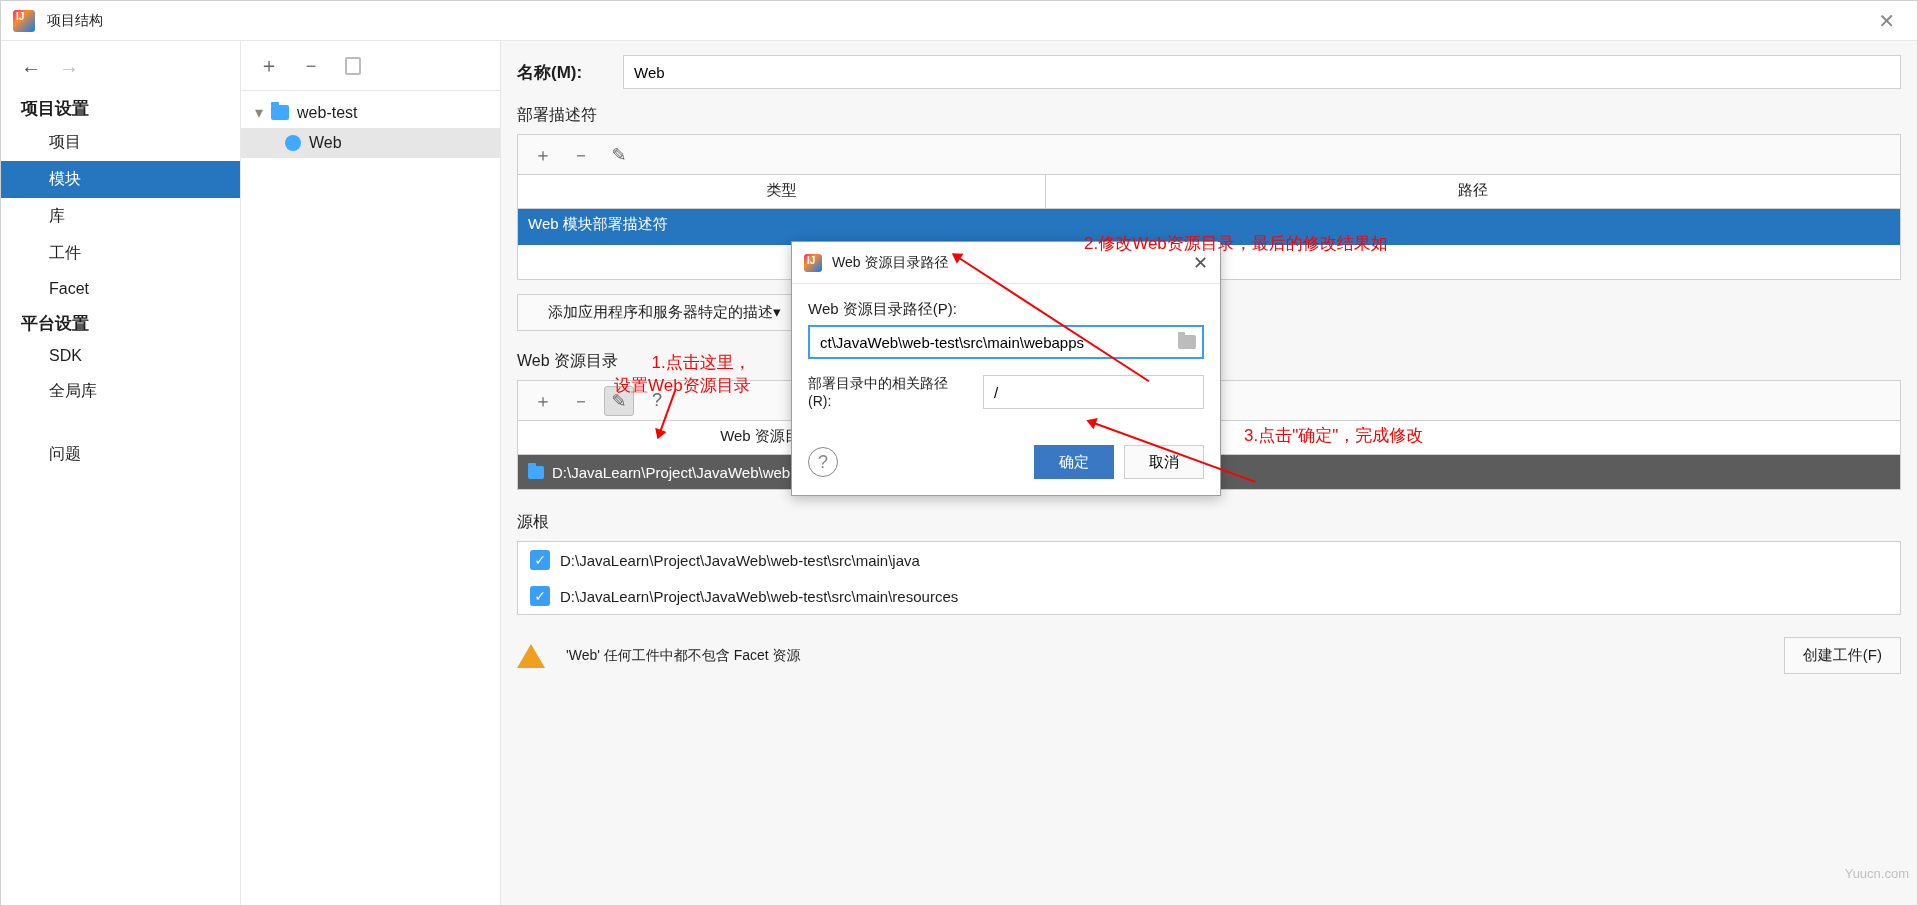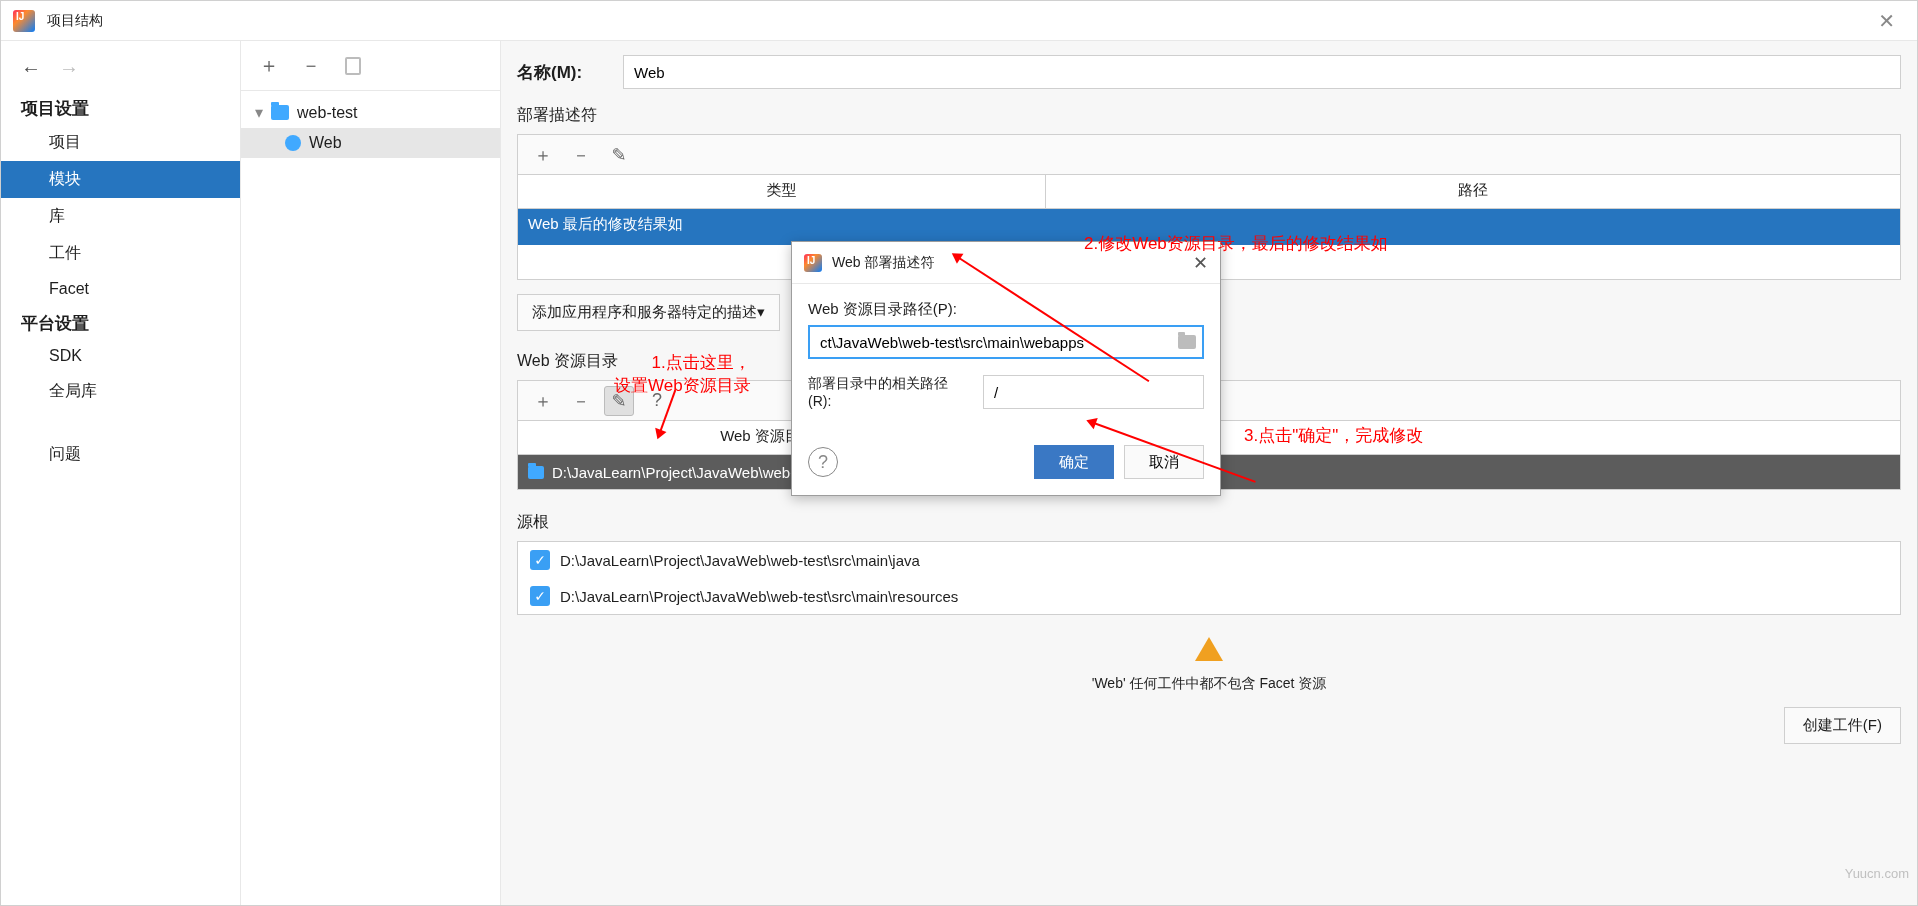--- a/index.html
+++ b/index.html
@@ -38,25 +38,25 @@
 .tbl-head { display: flex; height: 34px; border-bottom: 1px solid #cfcfcf; }
 .tbl-head-cell { padding: 6px 10px; font-size: 15px; border-right: 1px solid #cfcfcf; text-align: center; }
 .tbl-row { display: flex; height: 36px; background: #2675BF; color: #fff; }
 .tbl-row-dark { display: flex; height: 34px; background: #5c5c5c; color: #fff; }
 .tbl-cell { padding: 6px 10px; font-size: 15px; border-right: 1px solid #cfcfcf; }
 .tbl-cell:last-child { border-right: none; }
 .type-col { width: 528px; }
 .path-col { flex: 1; }
 .wr-type-col { width: 500px; }
 .wr-path-col { flex: 1; }
-.add-desc-btn { border: 1px solid #cfcfcf; background: #fafafa; padding: 8px 14px; font-size: 15px; margin-top: 14px; cursor: pointer; display: inline-block; }
+.add-desc-btn { border: 1px solid #cfcfcf; background: #fafafa; padding: 8px 30px; font-size: 15px; margin-top: 14px; cursor: pointer; display: inline-block; }
 .source-root-box { border: 1px solid #cfcfcf; background: #fff; margin-top: 8px; }
 .source-root-item { display: flex; align-items: center; gap: 10px; padding: 8px 12px; font-size: 15px; }
 .chk { width: 20px; height: 20px; border-radius: 3px; background: #3a9ff4; display: flex; align-items: center; justify-content: center; color: #fff; font-size: 14px; cursor: pointer; }
-.warning-row { display: flex; align-items: center; gap: 14px; margin-top: 22px; flex-direction: column; }
+.warning-row { display: flex; align-items: center; gap: 21px; margin-top: 22px; }
 .warn-icon { width: 0; height: 0; border-left: 14px solid transparent; border-right: 14px solid transparent; border-bottom: 24px solid #f0a020; position: relative; }
 .create-btn { margin-left: auto; border: 1px solid #cfcfcf; background: #fafafa; padding: 8px 18px; font-size: 15px; cursor: pointer; }
 .dialog { position: absolute; left: 290px; top: 200px; width: 430px; background: #fff; border: 1px solid #9d9d9d; box-shadow: 0 3px 12px rgba(0,0,0,0.25); }
 .dlg-title { height: 42px; display: flex; align-items: center; padding: 0 12px; border-bottom: 1px solid #e8e8e8; }
 .dlg-title .close { margin-left: auto; font-size: 18px; color: #555; cursor: pointer; }
 .dlg-body { padding: 16px; }
 .dlg-field-label { font-size: 15px; margin-bottom: 6px; }
 .dlg-input-wrap { display: flex; align-items: center; border: 2px solid #3a9ff4; height: 34px; padding: 0 6px 0 10px; margin-bottom: 16px; justify-content: center; }
 .dlg-input-wrap input { border: none; flex: 1; font-size: 15px; outline: none; }
 .browse-icon { width: 18px; height: 14px; background: #bcbcbc; border-radius: 2px; cursor: pointer; position: relative; }
@@ -141,21 +141,21 @@
         <span class="tbl-btn">＋</span>
         <span class="tbl-btn">－</span>
         <span class="tbl-btn">✎</span>
       </div>
       <div class="tbl">
         <div class="tbl-head">
           <div class="tbl-head-cell type-col">类型</div>
           <div class="tbl-head-cell path-col" style="border-right:none">路径</div>
         </div>
         <div class="tbl-row">
-          <div class="tbl-cell type-col">Web 最后的修改结果如</div>
+          <div class="tbl-cell type-col">Web 模块部署描述符</div>
         </div>
         <div style="height:34px"></div>
       </div>
       <div class="add-desc-btn"><span>添加应用程序和服务器特定的描述</span>▾</div>
 
       <div class="section-label" style="margin-top:20px">Web 资源目录</div>
       <div class="tbl-toolbar">
         <span class="tbl-btn">＋</span>
         <span class="tbl-btn">－</span>
         <span class="tbl-btn active">✎</span>
@@ -190,21 +190,21 @@
       <div class="warning-row">
         <div class="warn-icon"></div>
         <span>'Web' 任何工件中都不包含 Facet 资源</span>
         <span class="create-btn">创建工件(F)</span>
       </div>
 
       
       <div class="dialog">
         <div class="dlg-title">
           <div class="ij-logo" style="width:18px;height:18px;margin-right:10px"></div>
-          <span>Web 部署描述符</span>
+          <span>Web 资源目录路径</span>
           <span class="close">✕</span>
         </div>
         <div class="dlg-body">
           <div class="dlg-field-label">Web 资源目录路径(P):</div>
           <div class="dlg-input-wrap">
             <input value="ct\JavaWeb\web-test\src\main\webapps" style="">
             <span class="browse-icon"></span>
           </div>
           <div class="dlg-row">
             <span>部署目录中的相关路径(R):</span>

